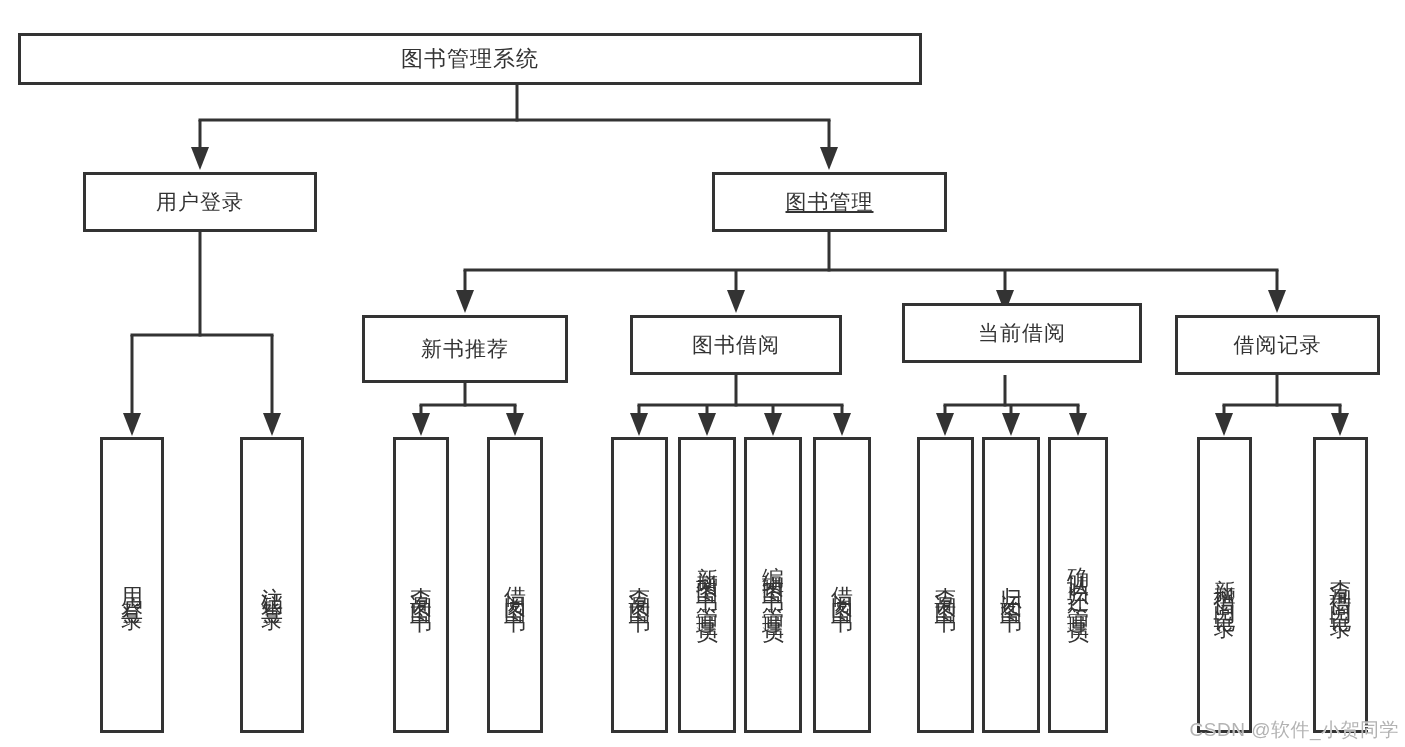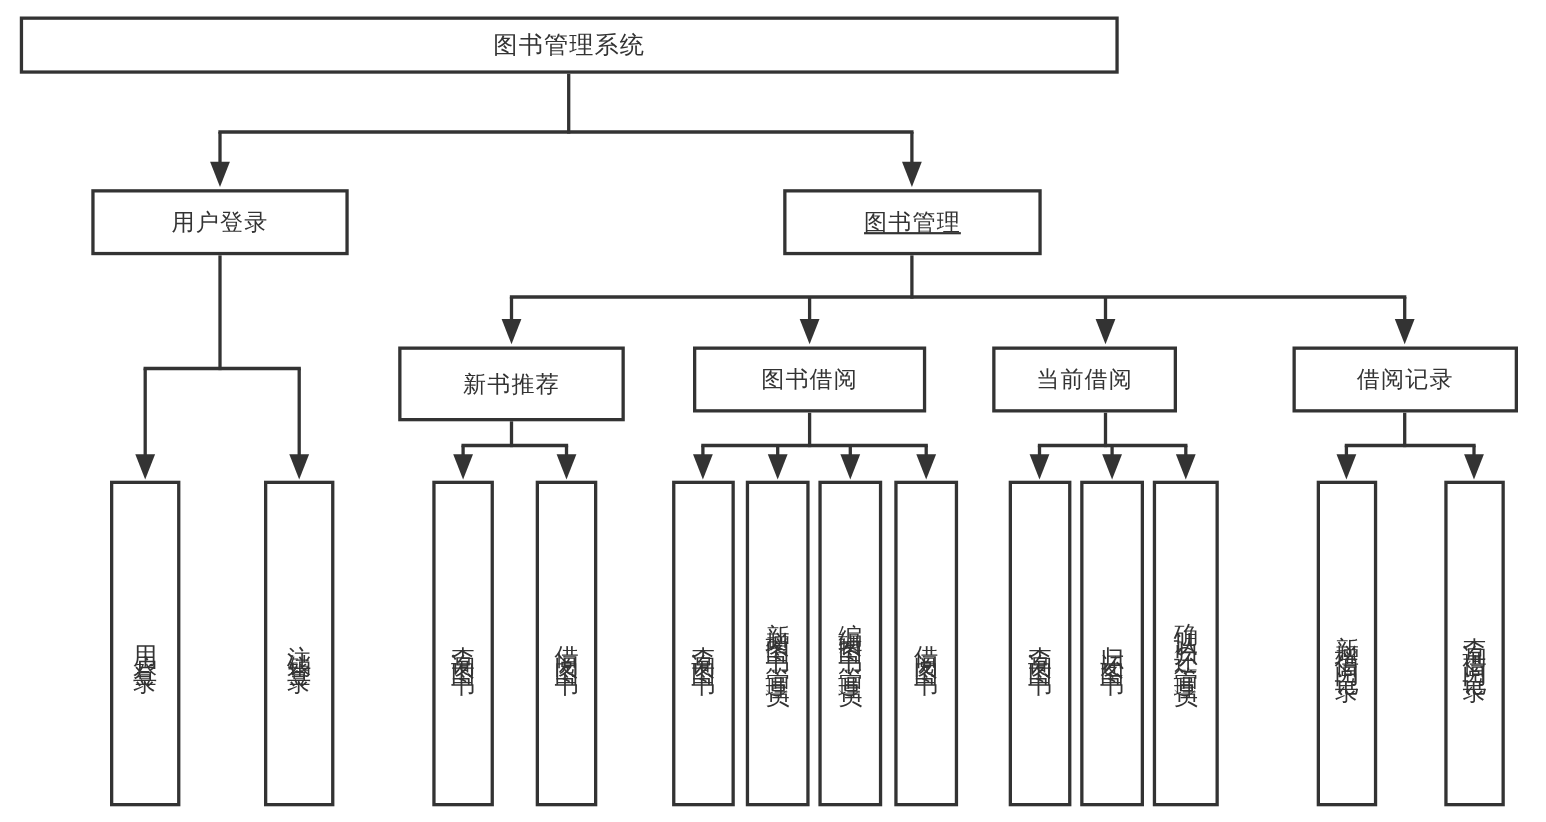--- a/index.html
+++ b/index.html
@@ -78,38 +78,38 @@
       <line x1="1078" y1="405" x2="1078" y2="416" stroke="#333333" stroke-width="3"></line>
       <polygon points="1069,413 1087,413 1078,436" fill="#333333"></polygon>
       <line x1="1277" y1="375" x2="1277" y2="406.5" stroke="#333333" stroke-width="3"></line>
       <line x1="1222.5" y1="405" x2="1341.5" y2="405" stroke="#333333" stroke-width="3"></line>
       <line x1="1224" y1="405" x2="1224" y2="416" stroke="#333333" stroke-width="3"></line>
       <polygon points="1215,413 1233,413 1224,436" fill="#333333"></polygon>
       <line x1="1340" y1="405" x2="1340" y2="416" stroke="#333333" stroke-width="3"></line>
       <polygon points="1331,413 1349,413 1340,436" fill="#333333"></polygon>
     </svg>
 
-  <div class="box" style="left:18px;top:15px;width:999px;height:52px;">
+  <div class="box" style="left:18px;top:33px;width:904px;height:52px;">
     <span class="root-label">图书管理系统</span>
   </div>
 
   <div class="box" style="left:83px;top:172px;width:234px;height:60px;">
     <span class="h-label">用户登录</span>
   </div>
   <div class="box" style="left:712px;top:172px;width:235px;height:60px;text-decoration:underline;">
     <span class="h-label">图书管理</span>
   </div>
 
   <div class="box" style="left:362px;top:315px;width:206px;height:68px;">
     <span class="h-label">新书推荐</span>
   </div>
   <div class="box" style="left:630px;top:315px;width:212px;height:60px;text-align:right;">
     <span class="h-label">图书借阅</span>
   </div>
-  <div class="box" style="left:902px;top:315px;width:168px;height:60px;">
+  <div class="box" style="left:902px;top:303px;width:240px;height:60px;">
     <span class="h-label">当前借阅</span>
   </div>
   <div class="box" style="left:1175px;top:315px;width:205px;height:60px;">
     <span class="h-label">借阅记录</span>
   </div>
 
   <div class="box leaf" style="left:100px;top:437px;width:64px;height:296px;">
     <span class="v-label">用户登录</span>
   </div>
   <div class="box leaf" style="left:240px;top:437px;width:64px;height:296px;">
@@ -146,13 +146,14 @@
     <span class="v-label">确认归还（管理员）</span>
   </div>
 
   <div class="box leaf" style="left:1197px;top:437px;width:55px;height:296px;">
     <span class="v-label">新增借阅记录</span>
   </div>
   <div class="box leaf" style="left:1313px;top:437px;width:55px;height:296px;">
     <span class="v-label">查询借阅记录</span>
   </div>
 
+  <div class="watermark">CSDN @软件_小贺同学</div>
 </div>
 
 </body></html>

